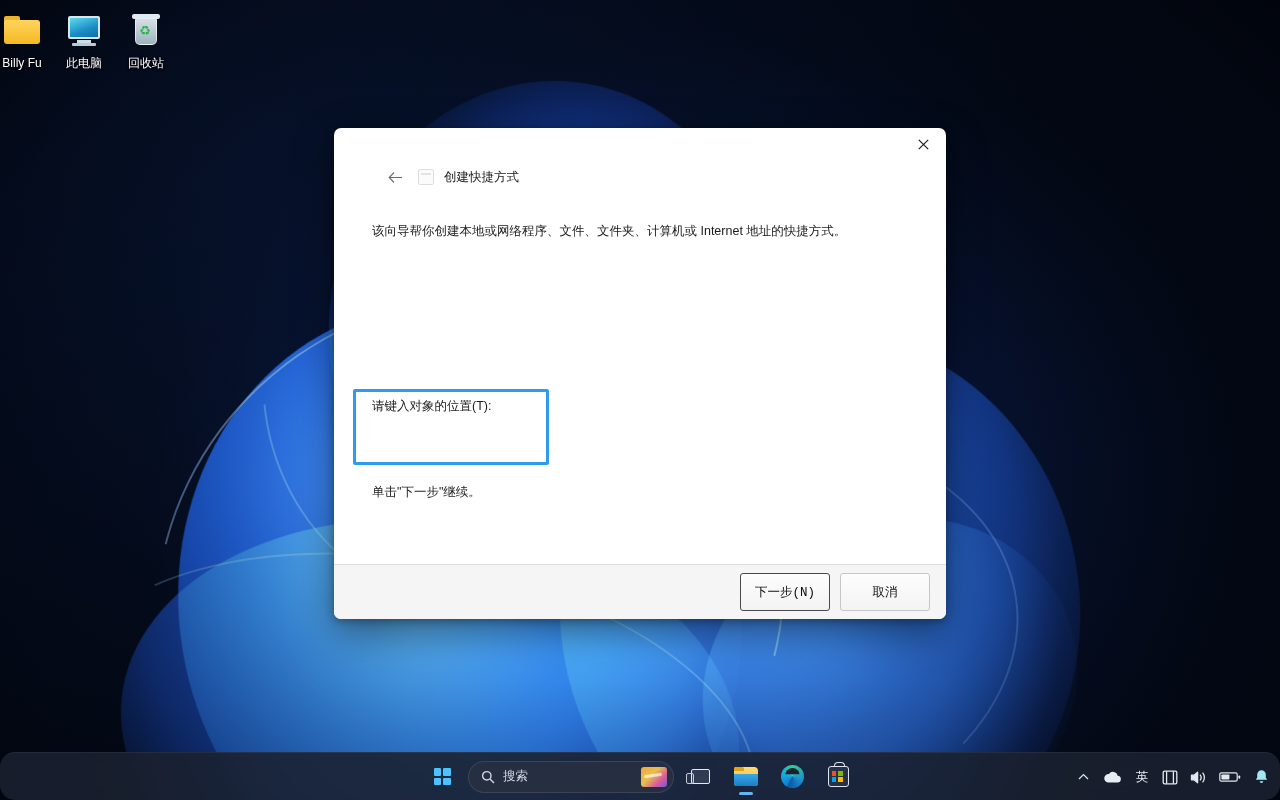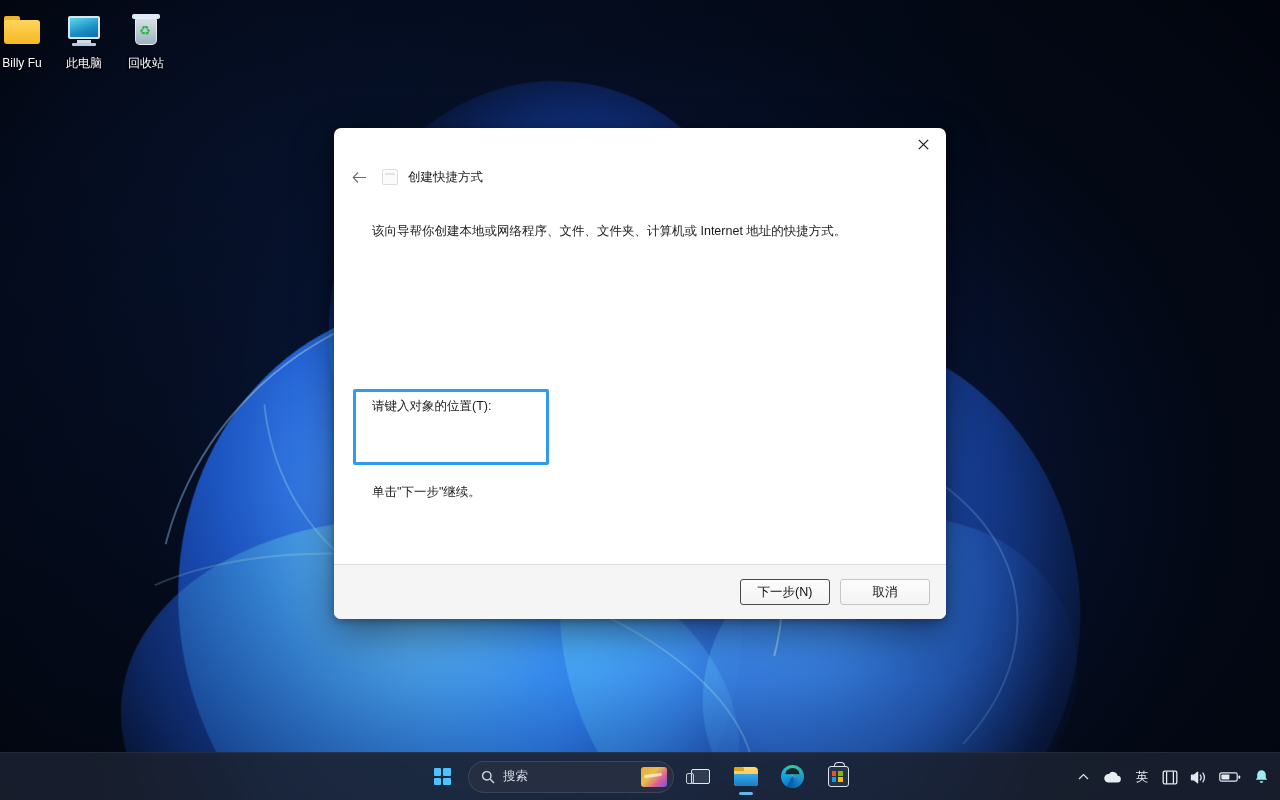--- a/index.html
+++ b/index.html
@@ -162,20 +162,21 @@
     position: absolute; right: 0; top: 0; width: 46px; height: 32px;
     display: flex; align-items: center; justify-content: center;
     cursor: default; border-radius: 0 7px 0 0;
   }
   #close-btn svg { stroke: #1b1b1b; }
 
   #dlg-nav {
     height: 34px; flex: 0 0 34px;
     display: flex; align-items: center; gap: 10px;
     padding-left: 12px;
+    margin-left: 36px;
   }
   #back-btn {
     width: 26px; height: 24px;
     display: flex; align-items: center; justify-content: center;
     color: #5a5a5a; font-size: 15px; line-height: 1; cursor: default;
   }
   #nav-icon {
     width: 16px; height: 16px; opacity: 0.35;
     border: 1px solid #9aa3ac; border-radius: 2px; background: #f4f6f8;
     position: relative;
@@ -242,36 +243,36 @@
   }
 
   #dlg-footer {
     flex: 0 0 55px;
     border-top: 1px solid #dedede;
     background: #f5f5f5;
     display: flex; align-items: center; justify-content: flex-end;
     gap: 10px; padding-right: 16px;
   }
   .btn {
-    width: 90px; height: 26px;
-    font-family: Liberation Sans, sans-serif;
+    width: 90px; height: 38px;
+    font-family: Liberation Mono, monospace;
     font-size: 12.5px; color: #0d0d0d;
     background: linear-gradient(180deg,#fdfdfd 0%, #f3f3f3 100%);
     border: 1px solid #c6c6c6; border-radius: 3px;
     cursor: default;
   }
   .btn.default { border: 1.6px solid #4a4a4a; }
 
   
   #taskbar {
     position: absolute; left: 0; bottom: 0; width: 1280px; height: 48px;
     background: rgba(26,33,48,0.88);
     backdrop-filter: blur(22px);
     border-top: 1px solid rgba(255,255,255,0.06);
-    display: flex; align-items: center;
+    display: flex; align-items: center; border-radius: 15px;
   }
   #tb-center {
     position: absolute; left: 50%; transform: translateX(-50%);
     display: flex; align-items: center; gap: 6px; height: 48px;
   }
   .tb-btn {
     width: 40px; height: 40px; border-radius: 5px;
     display: flex; align-items: center; justify-content: center;
     position: relative; cursor: default;
   }

